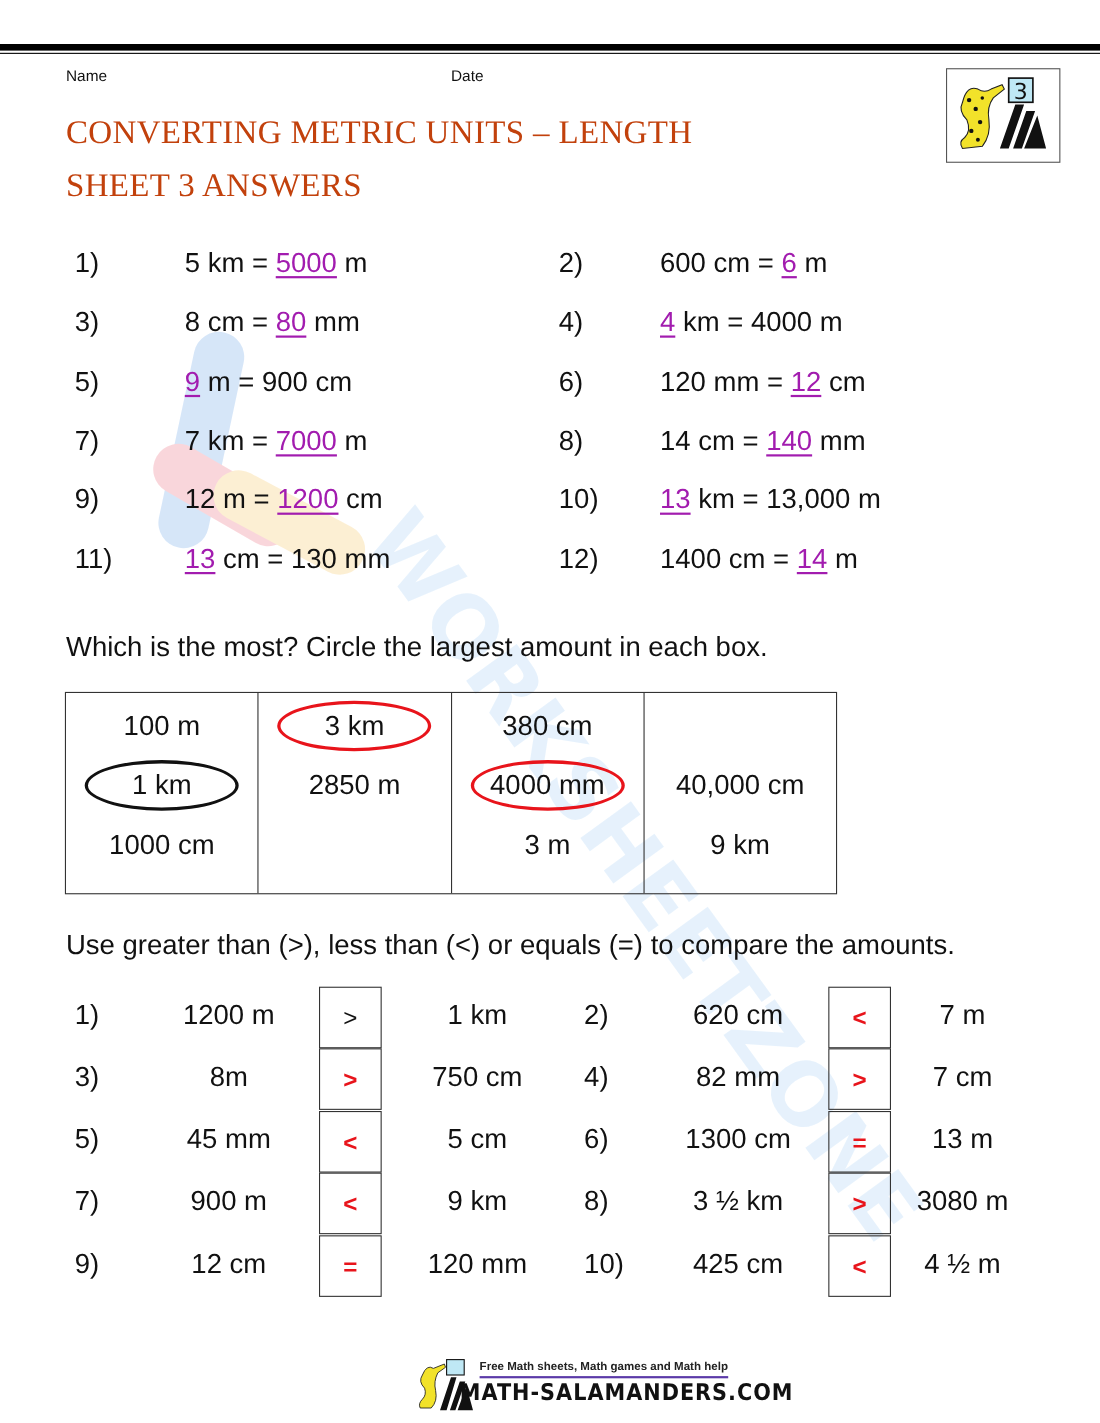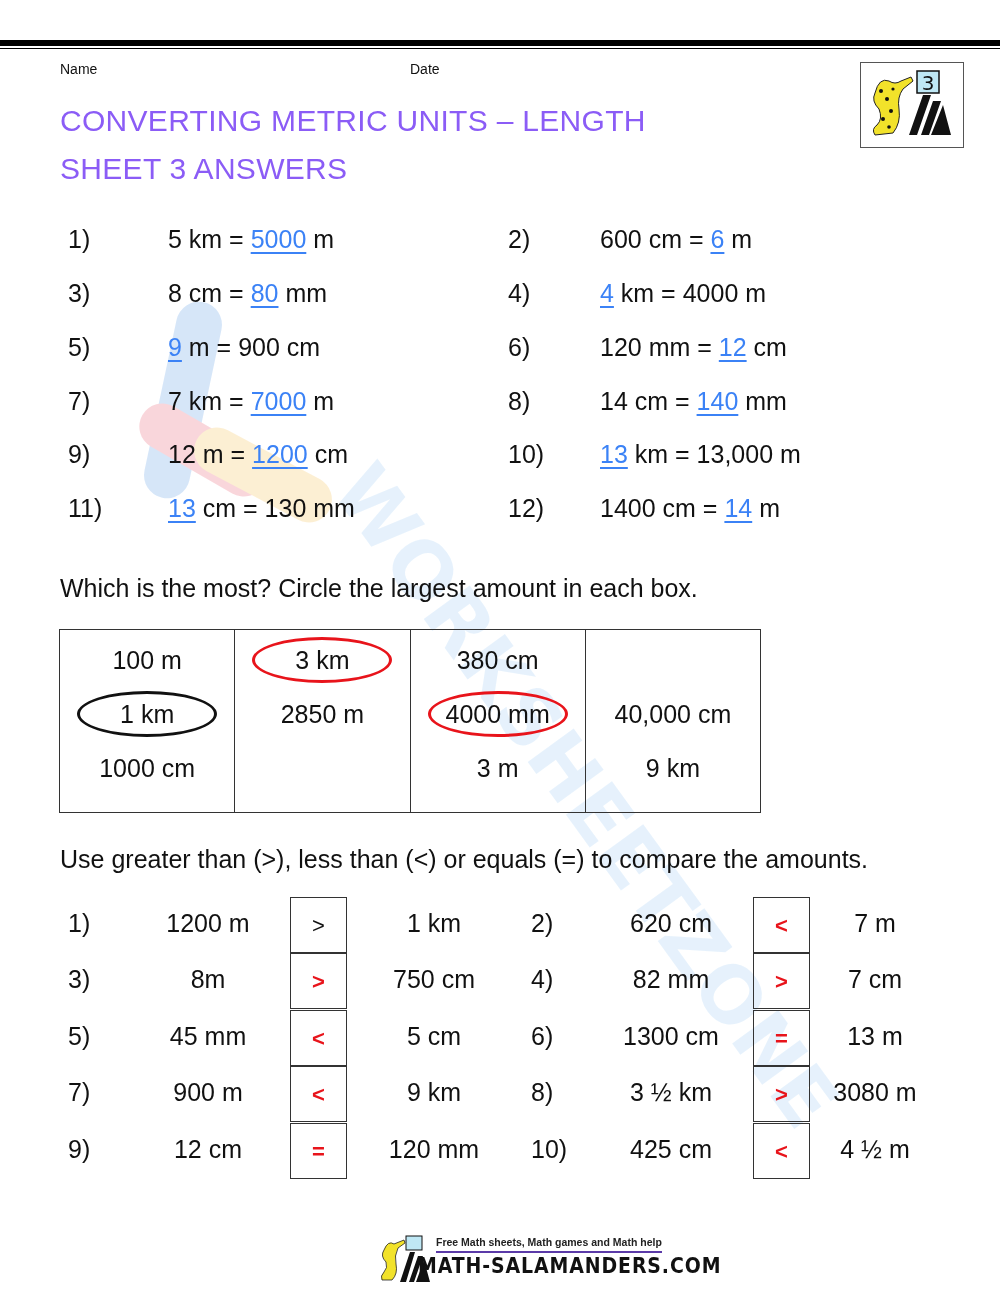--- a/index.html
+++ b/index.html
@@ -1,31 +1,31 @@
 <!DOCTYPE html>
 <html><head>
 <meta charset="utf-8">
 <style>
   html, body { margin: 0; padding: 0; background: #ffffff; }
   body { width: 1000px; height: 1294px; position: relative; overflow: hidden;
          font-family: "Liberation Sans", "DejaVu Sans", sans-serif; color: #111; }
   .topline { position: absolute; left: 0; top: 40px; width: 1000px; height: 6px; background: #000; }
   .topline::after { content: ""; position: absolute; left: 0; top: 8px; width: 1000px; height: 1px; background: #000; }
   .label-sm { position: absolute; top: 61px; font-size: 14px; color: #111; }
-  .title { position: absolute; left: 60px; font-family: Liberation Sans, sans-serif;
-           color: #8b5cf6; font-size: 30px; letter-spacing: 0.3px; }
+  .title { position: absolute; left: 60px; font-family: Liberation Serif, serif;
+           color: #c2410c; font-size: 30px; letter-spacing: 0.3px; }
   .logo { position: absolute; left: 860px; top: 62px; width: 102px; height: 84px; border: 1px solid #555; background: #fff; }
   .logo svg { width: 100%; height: 100%; }
 
   .watermark { position: absolute; left: 0; top: 0; width: 1000px; height: 1294px; pointer-events: none; }
 
   .conv-row { position: absolute; font-size: 25px; height: 32px; line-height: 32px; }
   .conv-num { position: absolute; width: 60px; }
   .conv-expr { position: absolute; left: 100px; white-space: nowrap; }
-  .ans { color: #3b82f6; text-decoration: underline; text-decoration-thickness: 2px; text-underline-offset: 4px; }
+  .ans { color: #a21caf; text-decoration: underline; text-decoration-thickness: 2px; text-underline-offset: 4px; }
 
   .instr { position: absolute; left: 60px; font-size: 25px; white-space: nowrap; }
 
   .boxes { position: absolute; left: 59px; top: 629px; width: 702px; height: 184px;
            border: 1px solid #333; display: flex; box-sizing: border-box; }
   .box { flex: 1; border-right: 1px solid #333; position: relative; }
   .box:last-child { border-right: none; }
   .box-item { position: absolute; left: 0; width: 100%; text-align: center; font-size: 25px; height: 32px; line-height: 32px; }
   .circle { position: absolute; left: 50%; top: 50%; transform: translate(-50%, -50%);
             width: 140px; height: 46px; border-radius: 50%; box-sizing: border-box; border: 3px solid #e8141b; }

